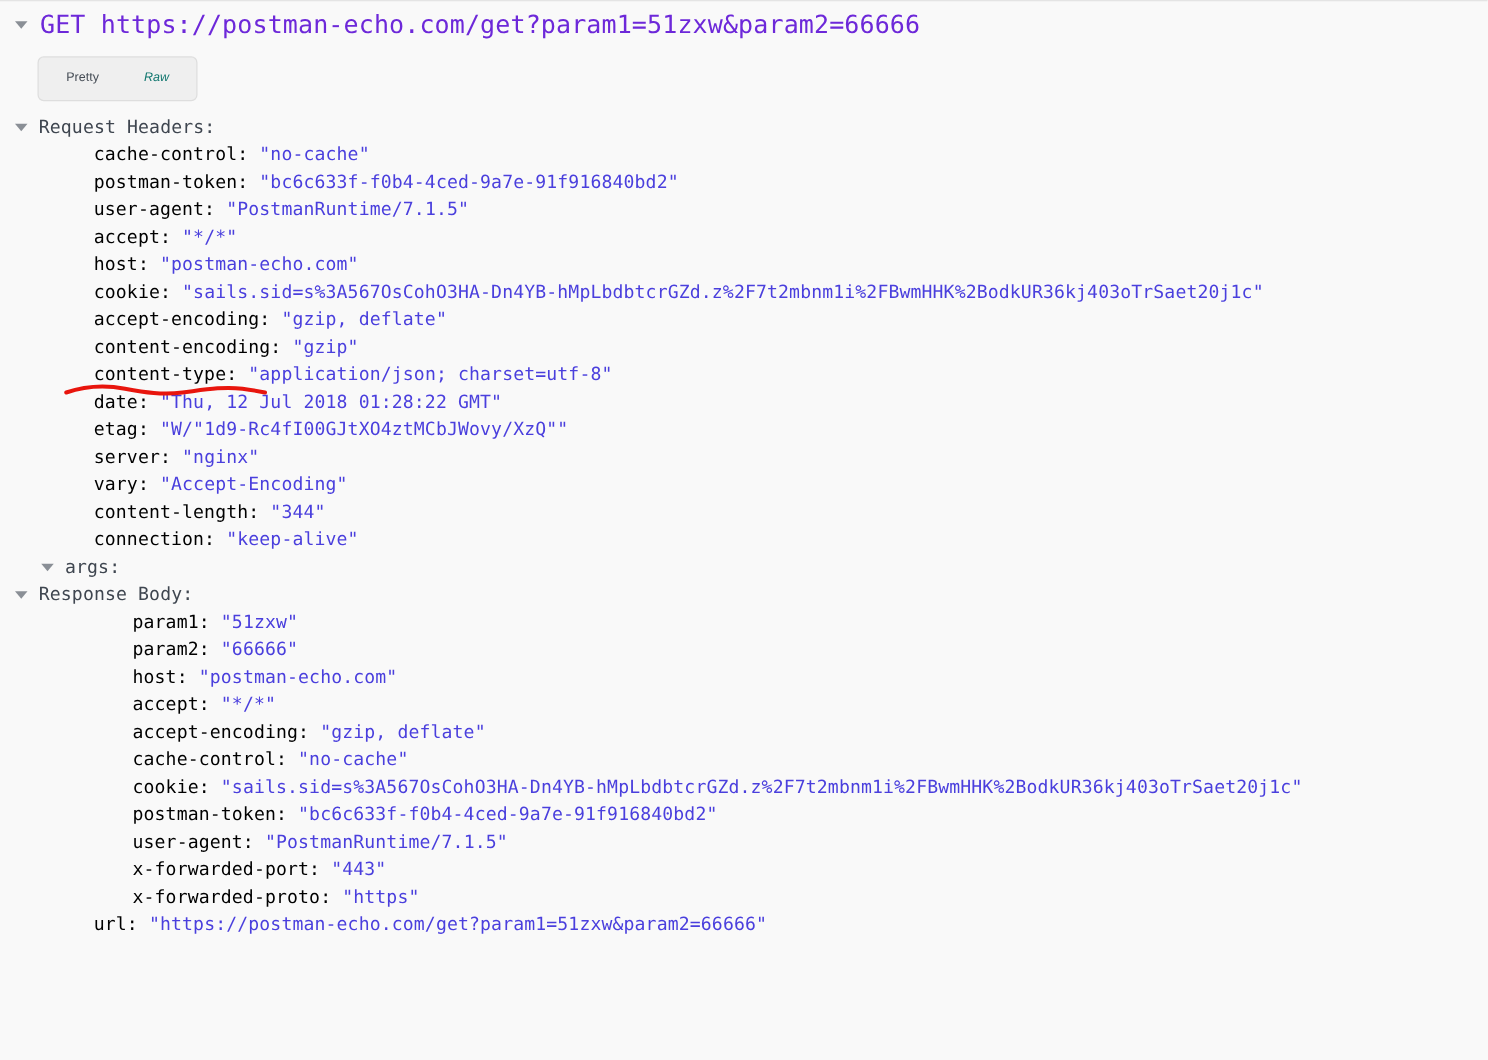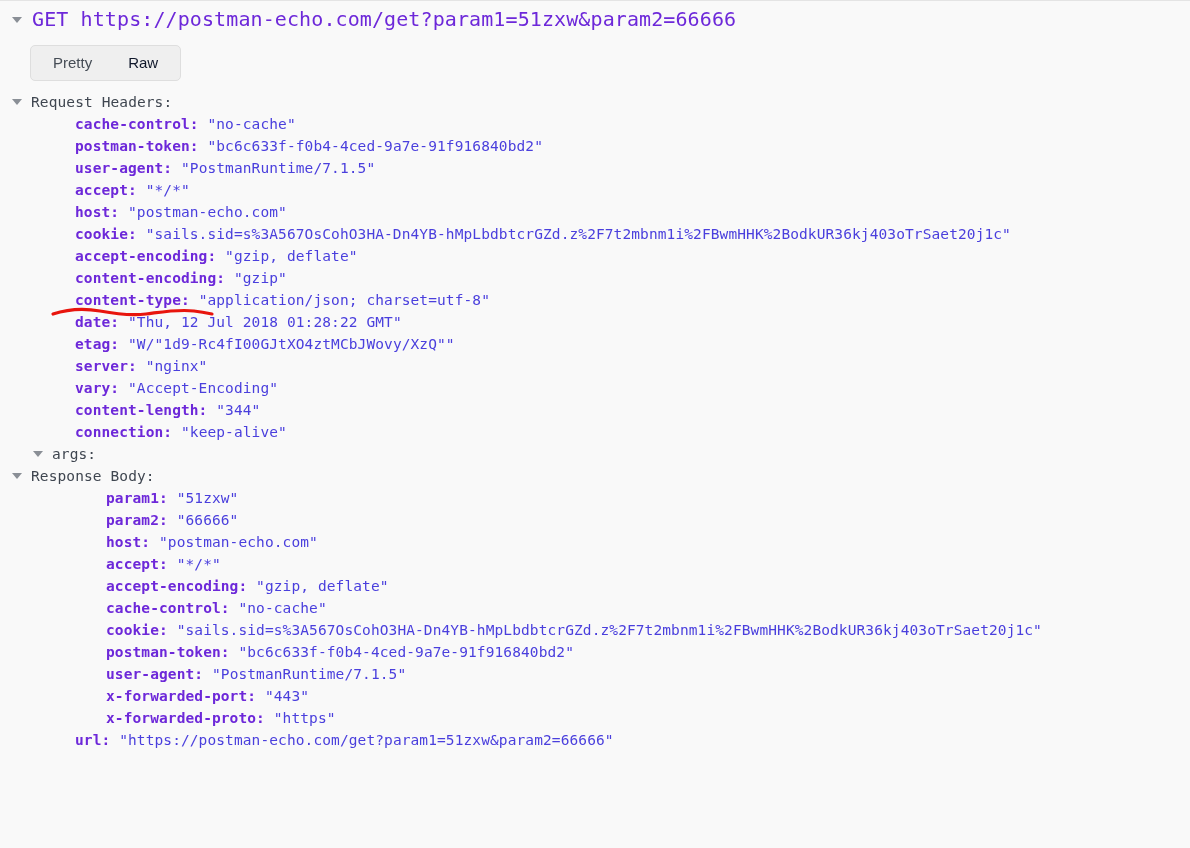--- a/index.html
+++ b/index.html
@@ -57,28 +57,28 @@
     align-items: center;
     background: #efefef;
     border: 1px solid #dedede;
     border-radius: 5px;
     height: 36px;
     padding: 0 4px;
     box-sizing: border-box;
   }
   .toggle-btn {
     font-family: "Liberation Sans", sans-serif;
-    font-size: 15px;
+    font-size: 10px;
     padding: 0 18px;
     line-height: 34px;
     cursor: pointer;
     user-select: none;
   }
   .toggle-btn.active { color: #454c55; }
-  .toggle-btn.inactive { color: #0f172a; }
+  .toggle-btn.inactive { color: #0f766e; font-style: italic; }
 
   
   .node {
     display: flex;
     align-items: flex-start;
     font-size: 14.5px;
     line-height: 22px;
     height: 22px;
     color: #3f4650;
     white-space: pre;
@@ -89,21 +89,21 @@
   .node-label { color: #3f4650; }
 
   .leaf {
     font-size: 14.5px;
     line-height: 22px;
     height: 22px;
     color: #3f4650;
     white-space: pre;
     letter-spacing: 0.1px;
   }
-  .k { color: #6d28d9; font-weight: bold; }
+  .k { color: #000000; }
   .v { color: #4a3fdd; }
 
   
   .ind-0  { padding-left: 12px; }
   .ind-1  { padding-left: 33px; }
   .ind-3  { padding-left: 75px; }
   .ind-4  { padding-left: 106px; }
 
   
   .annot {

